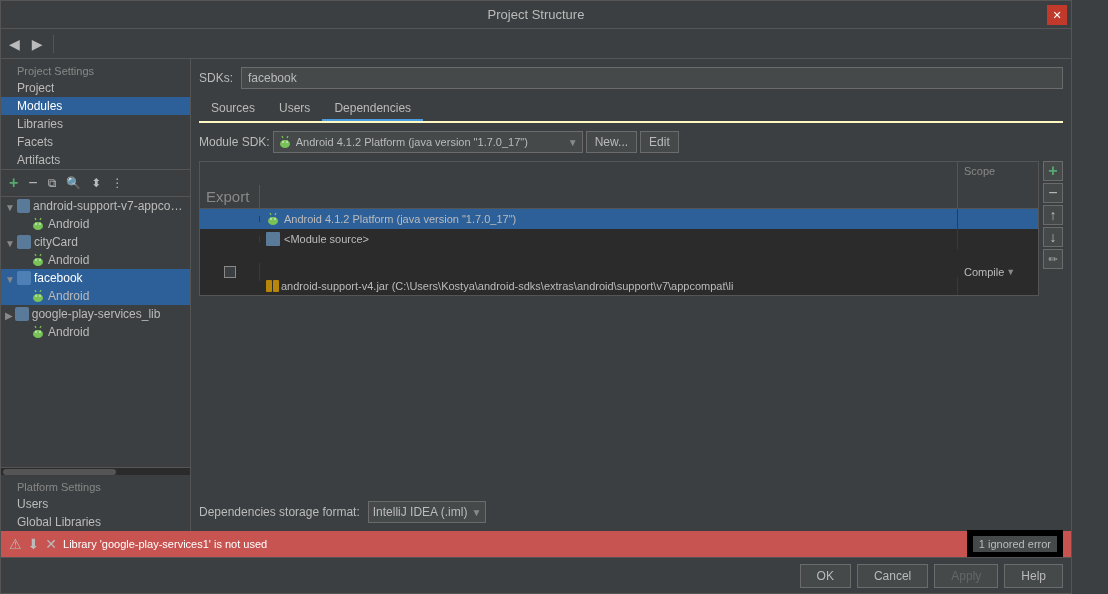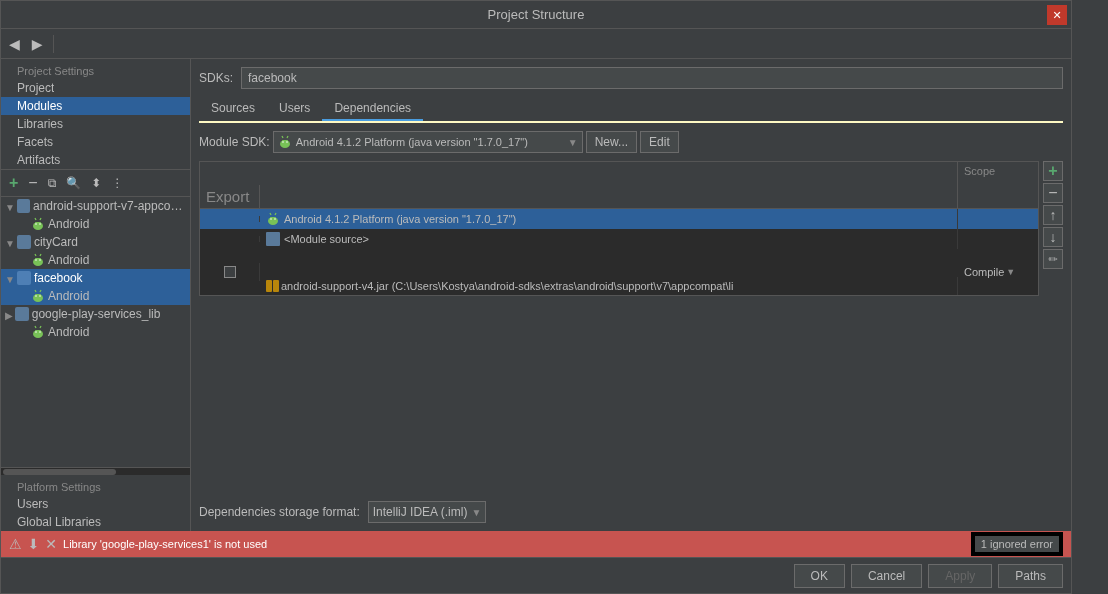--- a/index.html
+++ b/index.html
@@ -65,21 +65,21 @@
     .side-btn.green { color: #59a86f; font-weight: bold; }
 
     .bottom-row { display: flex; align-items: center; margin-top: 8px; gap: 8px; }
     .bottom-label { color: #bbbbbb; font-size: 12px; }
     .bottom-select { background: #45494a; border: 1px solid #6b6b6b; color: #bbbbbb; padding: 2px 4px; font-size: 12px; height: 22px; display: flex; align-items: center; cursor: pointer; }
     .bottom-select-arrow { font-size: 10px; color: #888; margin-left: 4px; }
 
     .status-bar { height: 26px; background: #c75450; display: flex; align-items: center; padding: 0 8px; gap: 6px; flex-shrink: 0; }
     .status-text { color: white; font-size: 11px; flex: 1; }
     .status-icon { font-size: 14px; cursor: pointer; }
-    .status-ignored { background: #45494a; color: #bbbbbb; font-size: 11px; padding: 2px 6px; cursor: pointer; border: 4px solid #000000; }
+    .status-ignored { background: #45494a; color: #bbbbbb; font-size: 11px; padding: 2px 6px; cursor: pointer; border: 6px solid #000000; }
 
     .dialog-footer { height: 36px; background: #3c3f41; display: flex; align-items: center; justify-content: flex-end; padding: 0 8px; gap: 6px; border-top: 1px solid #555; flex-shrink: 0; }
     .footer-btn { background: #45494a; border: 1px solid #6b6b6b; color: #bbbbbb; padding: 4px 16px; cursor: pointer; font-size: 12px; height: 24px; display: flex; align-items: center; }
     .footer-btn.disabled { color: #666; cursor: default; }
 
     .scrollbar-h { height: 8px; background: #2b2b2b; border-top: 1px solid #555; }
     .scrollbar-track { height: 6px; background: #555; width: 60%; margin: 1px 2px; border-radius: 3px; }
 
     
     .android-svg { width: 14px; height: 14px; margin-right: 3px; }
@@ -339,15 +339,15 @@
     <span class="status-icon">⬇</span>
     <span class="status-icon">✕</span>
     <span class="status-text">Library 'google-play-services1' is not used</span>
     <div class="status-ignored">1 ignored error</div>
   </div>
 
   <div class="dialog-footer">
     <button class="footer-btn">OK</button>
     <button class="footer-btn">Cancel</button>
     <button class="footer-btn disabled">Apply</button>
-    <button class="footer-btn">Paths</button>
+    <button class="footer-btn">Help</button>
   </div>
 </div>
 
 </body></html>

